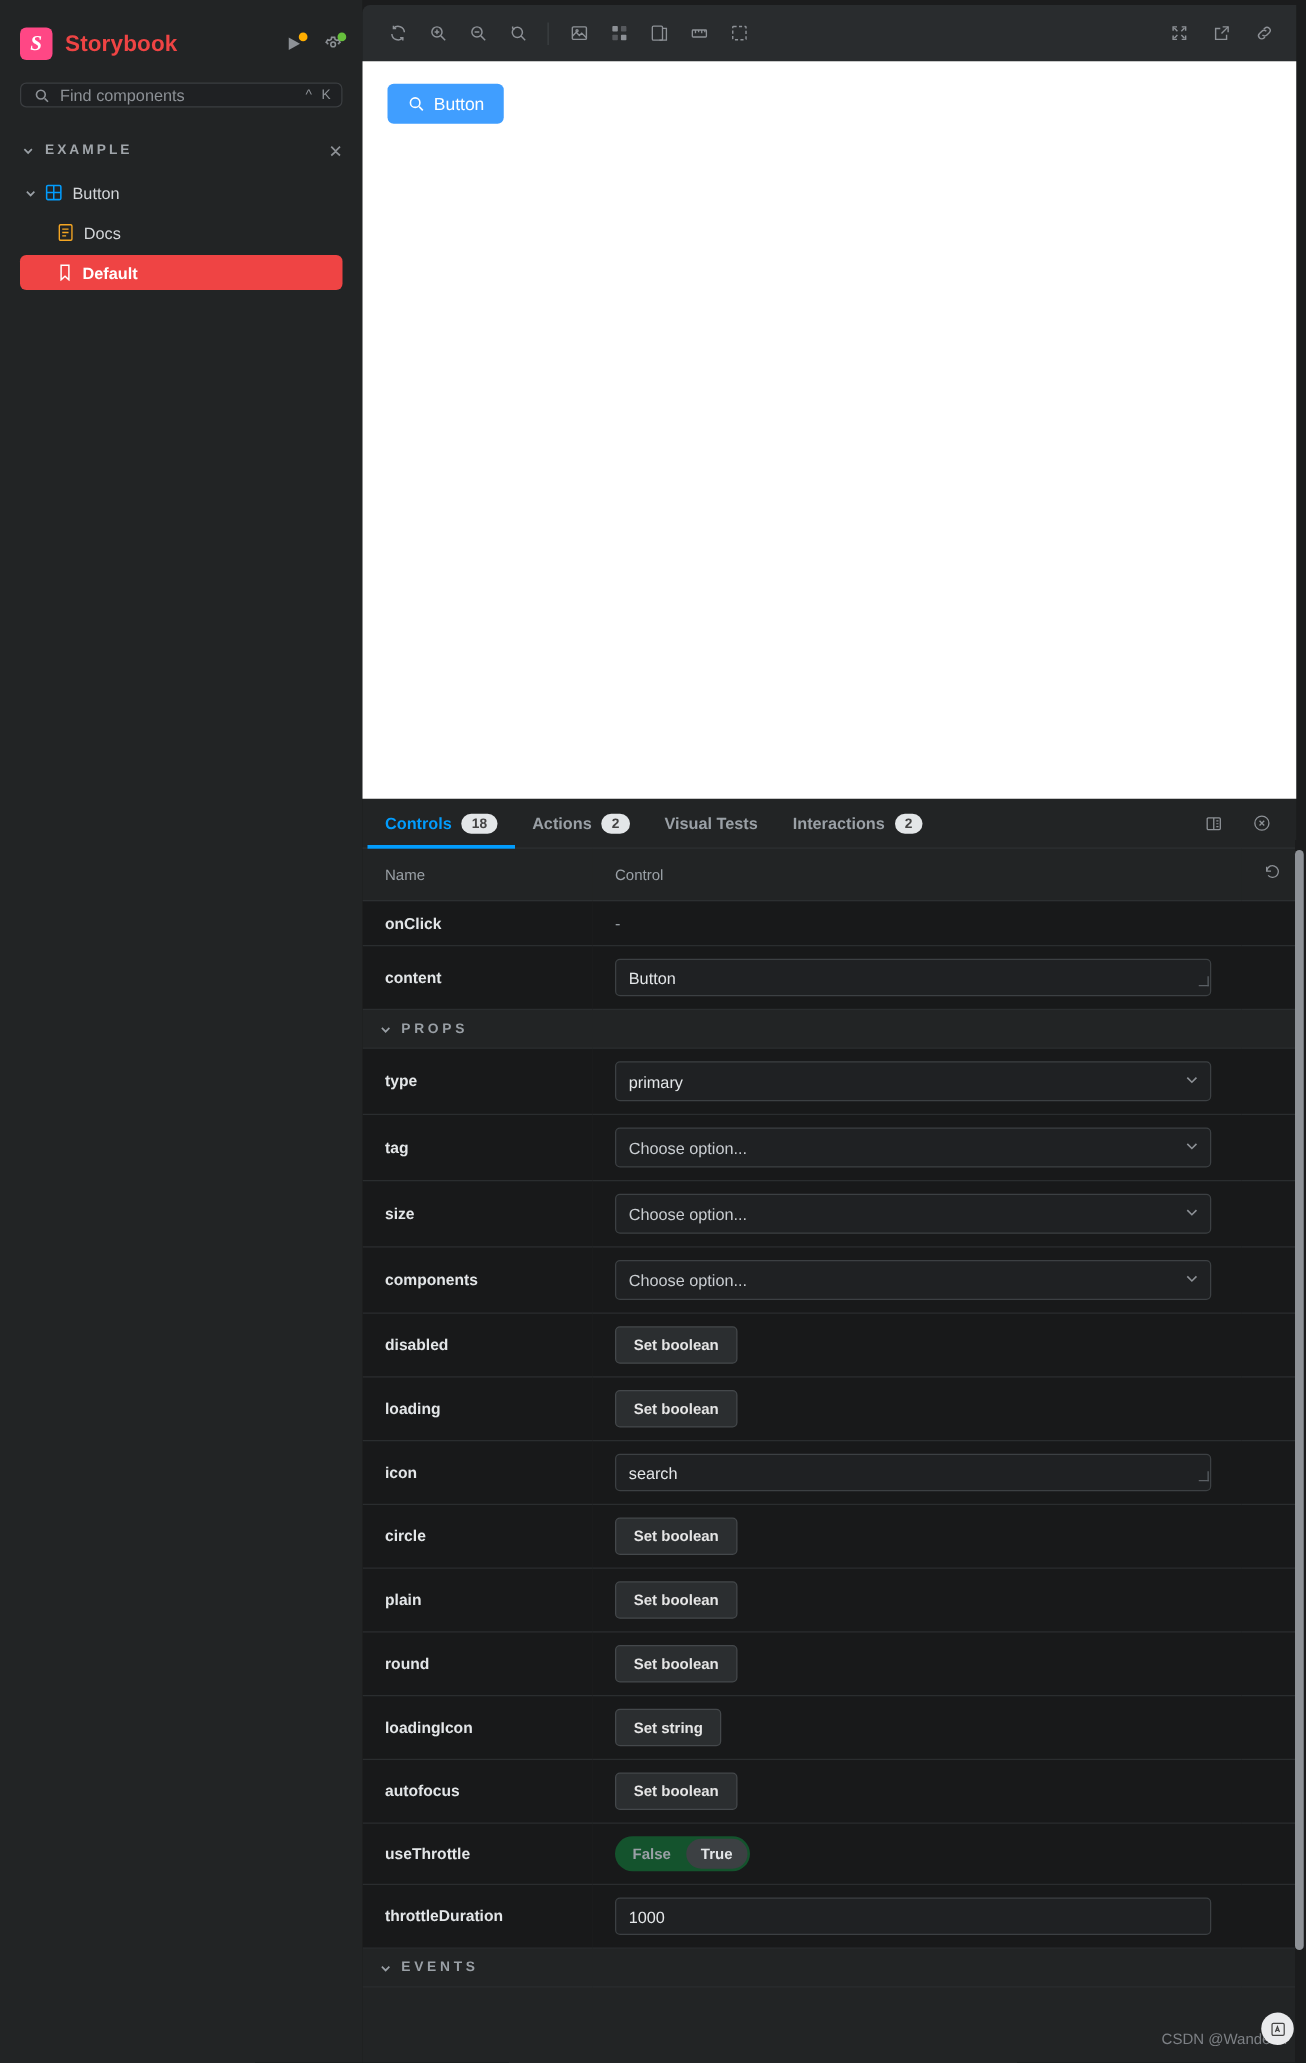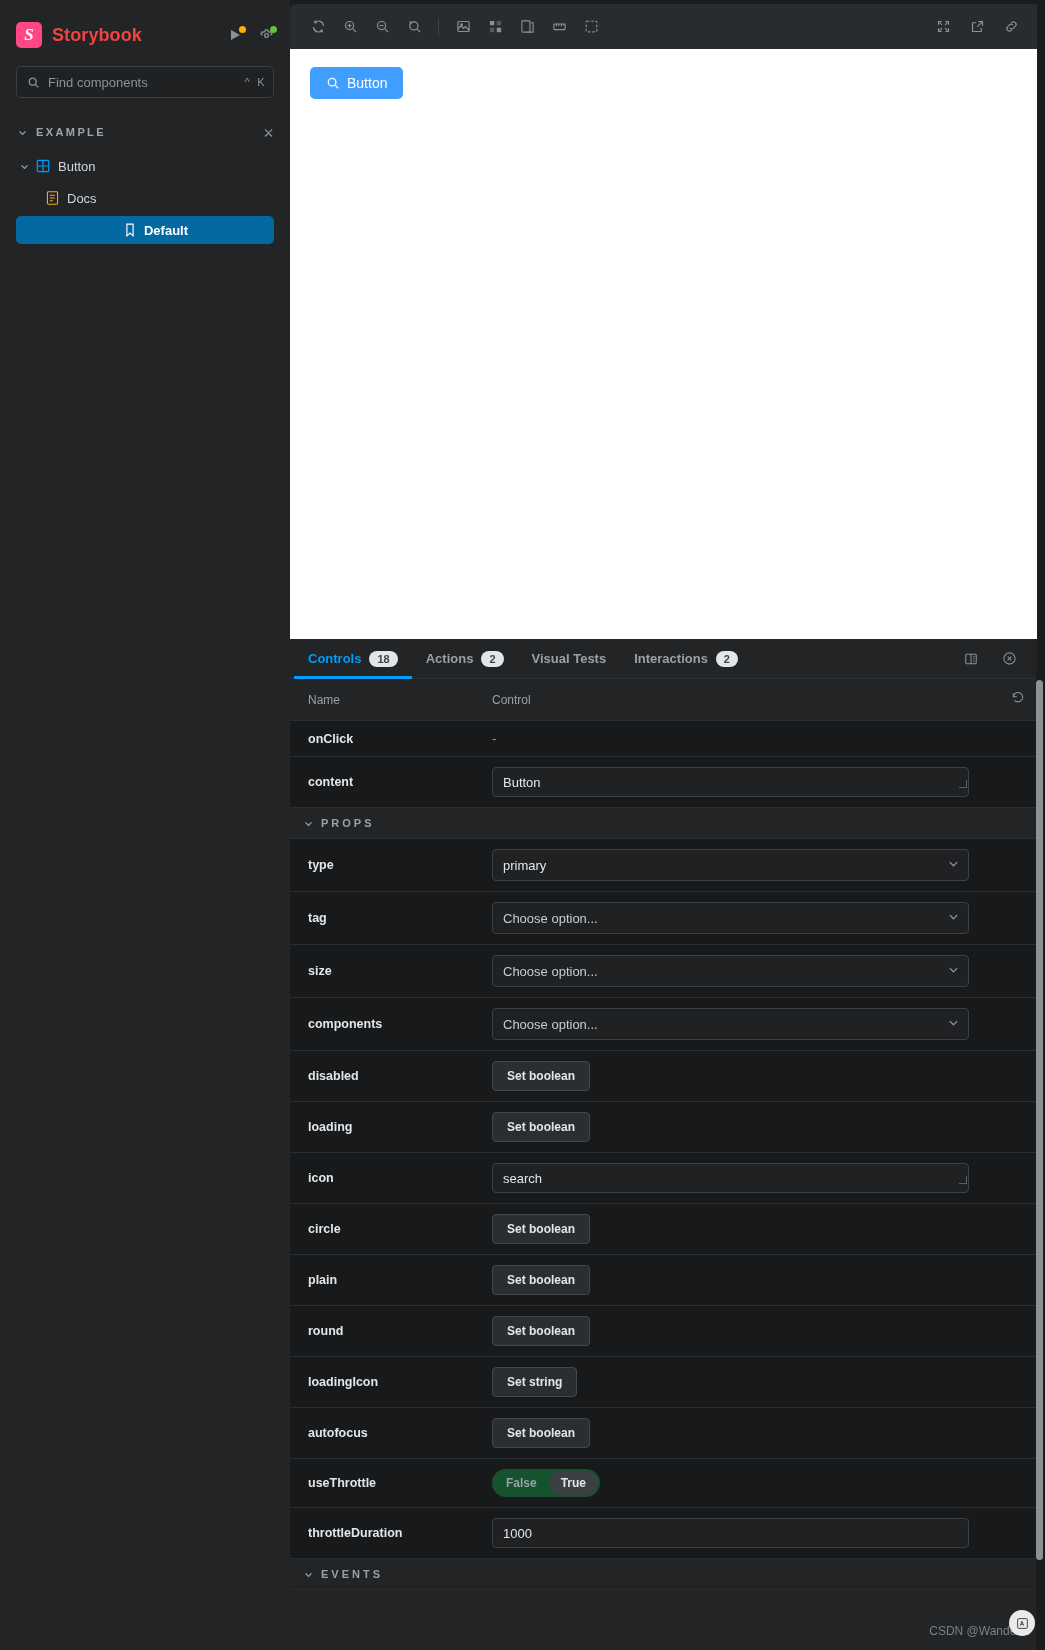--- a/index.html
+++ b/index.html
@@ -32,21 +32,21 @@
   }
   .sb-title { color: #ef4444; font-size: 18px; font-weight: bold; margin-left: 10px; letter-spacing: .1px; }
   .sb-head-actions { margin-left: auto; display: flex; align-items: center; gap: 16px; }
   .icon-dot-wrap { position: relative; display: inline-flex; }
   .dot { position: absolute; width: 7px; height: 7px; border-radius: 50%; top: -2px; right: -3px; }
   .dot.orange { background: #ffae00; }
   .dot.green { background: #66bf3c; }
 
   .search-box {
     position: relative;
-    height: 32px; border: 1px solid #3b3e41; border-radius: 5px;
+    height: 20px; border: 1px solid #3b3e41; border-radius: 5px;
     background: #1f2123;
     display: flex; align-items: center;
     padding: 0 8px 0 10px;
     margin-top: 2px;
   }
   .search-box svg { flex: 0 0 auto; }
   .search-input {
     flex: 1; background: transparent; border: 0; outline: none;
     color: #9aa0a6; font-size: 13px; font-family: "Liberation Sans", sans-serif;
     margin-left: 8px;
@@ -64,21 +64,21 @@
   .tree-group .collapse { margin-left: auto; display: flex; flex-direction: column; align-items: center; color:#8d9196;}
   .tree-item {
     display: flex; align-items: center;
     height: 28px; border-radius: 5px;
     color: #d3d6d9; font-size: 13px; cursor: pointer;
     padding-right: 8px;
   }
   .tree-item .txt { margin-left: 8px; }
   .depth1 { padding-left: 2px; margin-top: 8px; }
   .depth2 { padding-left: 30px; margin-top: 4px; }
-  .tree-item.selected { background: #0369a1; color: #fff; font-weight: bold; justify-content: center; }
+  .tree-item.selected { background: #ef4444; color: #fff; font-weight: bold; }
   .chev { width: 12px; display: inline-flex; justify-content: center; color: #9aa0a6; }
 
   
   .main { flex: 1; display: flex; flex-direction: column; background: #1b1c1d; position: relative; }
   .toolbar {
     height: 45px; background: #292c2e;
     display: flex; align-items: center;
     padding: 0 12px 0 14px;
     border-top-left-radius: 6px;
     margin: 4px 8px 0 0;

